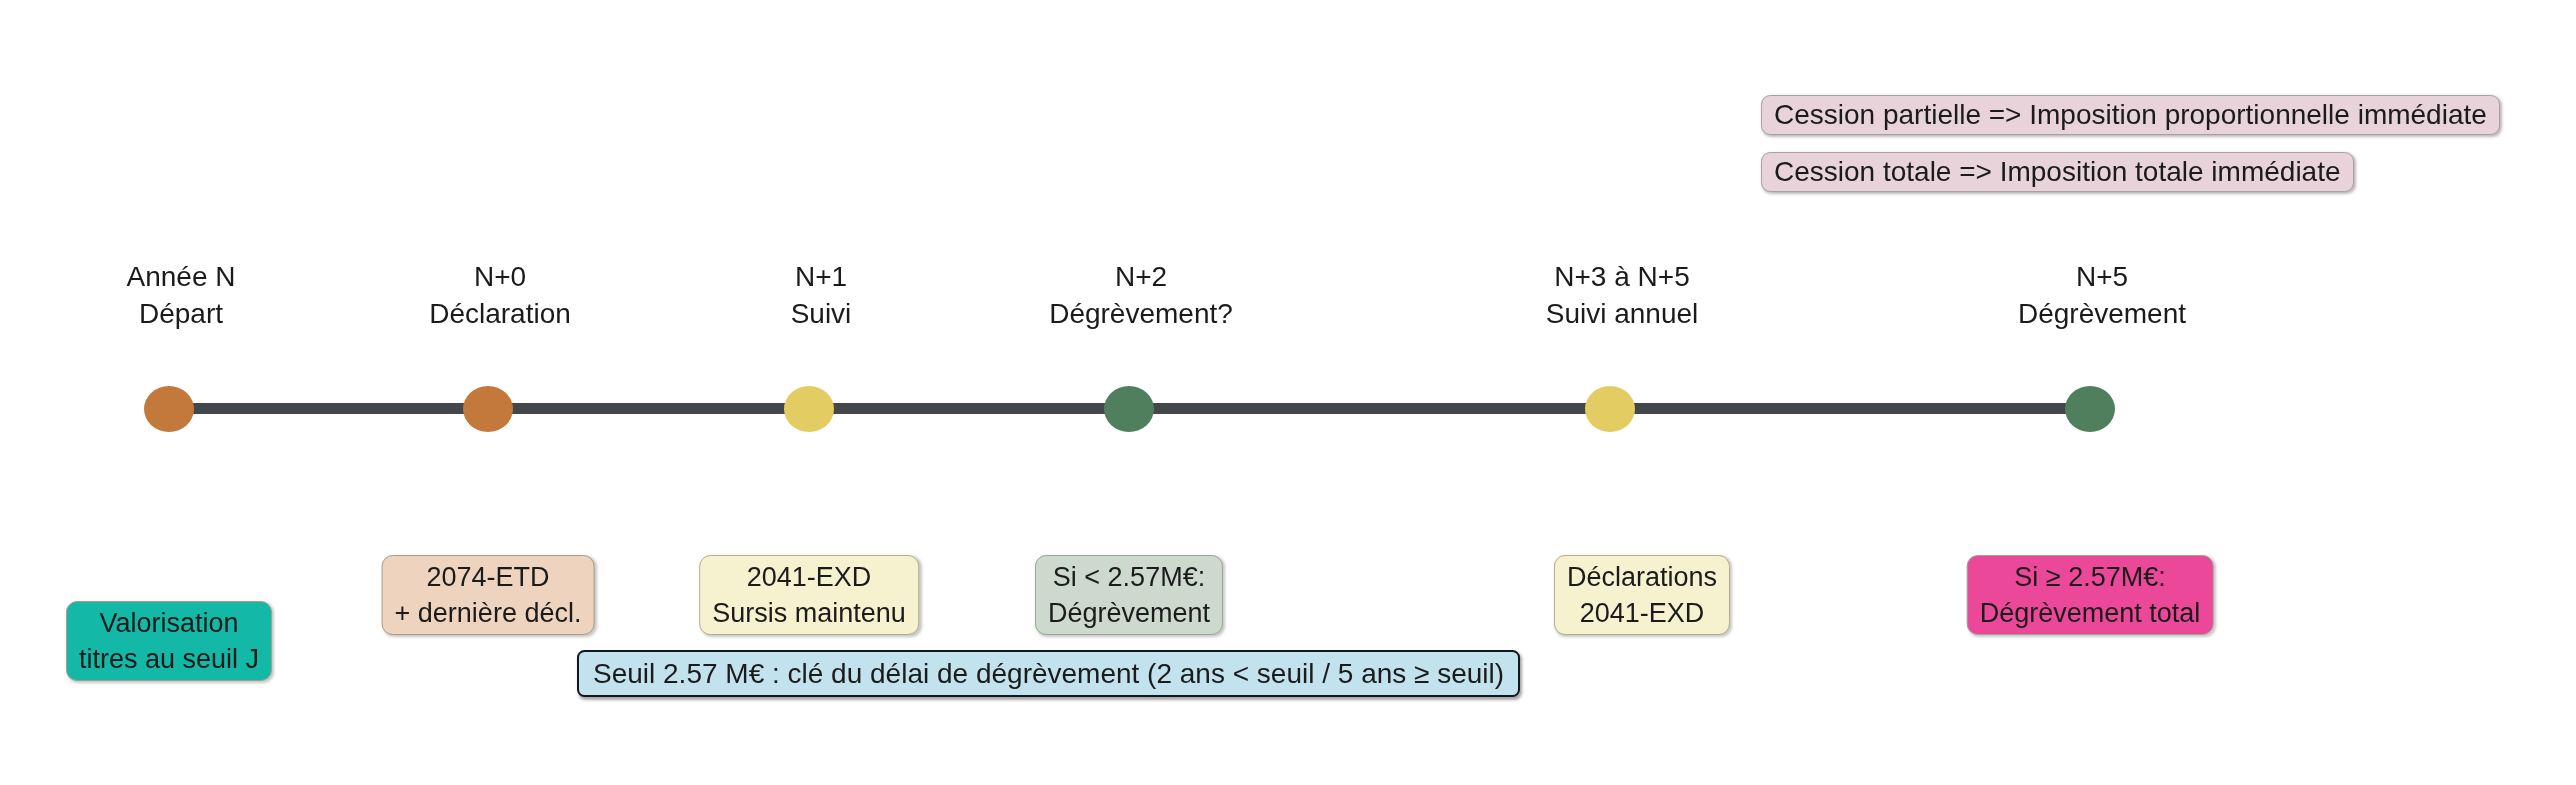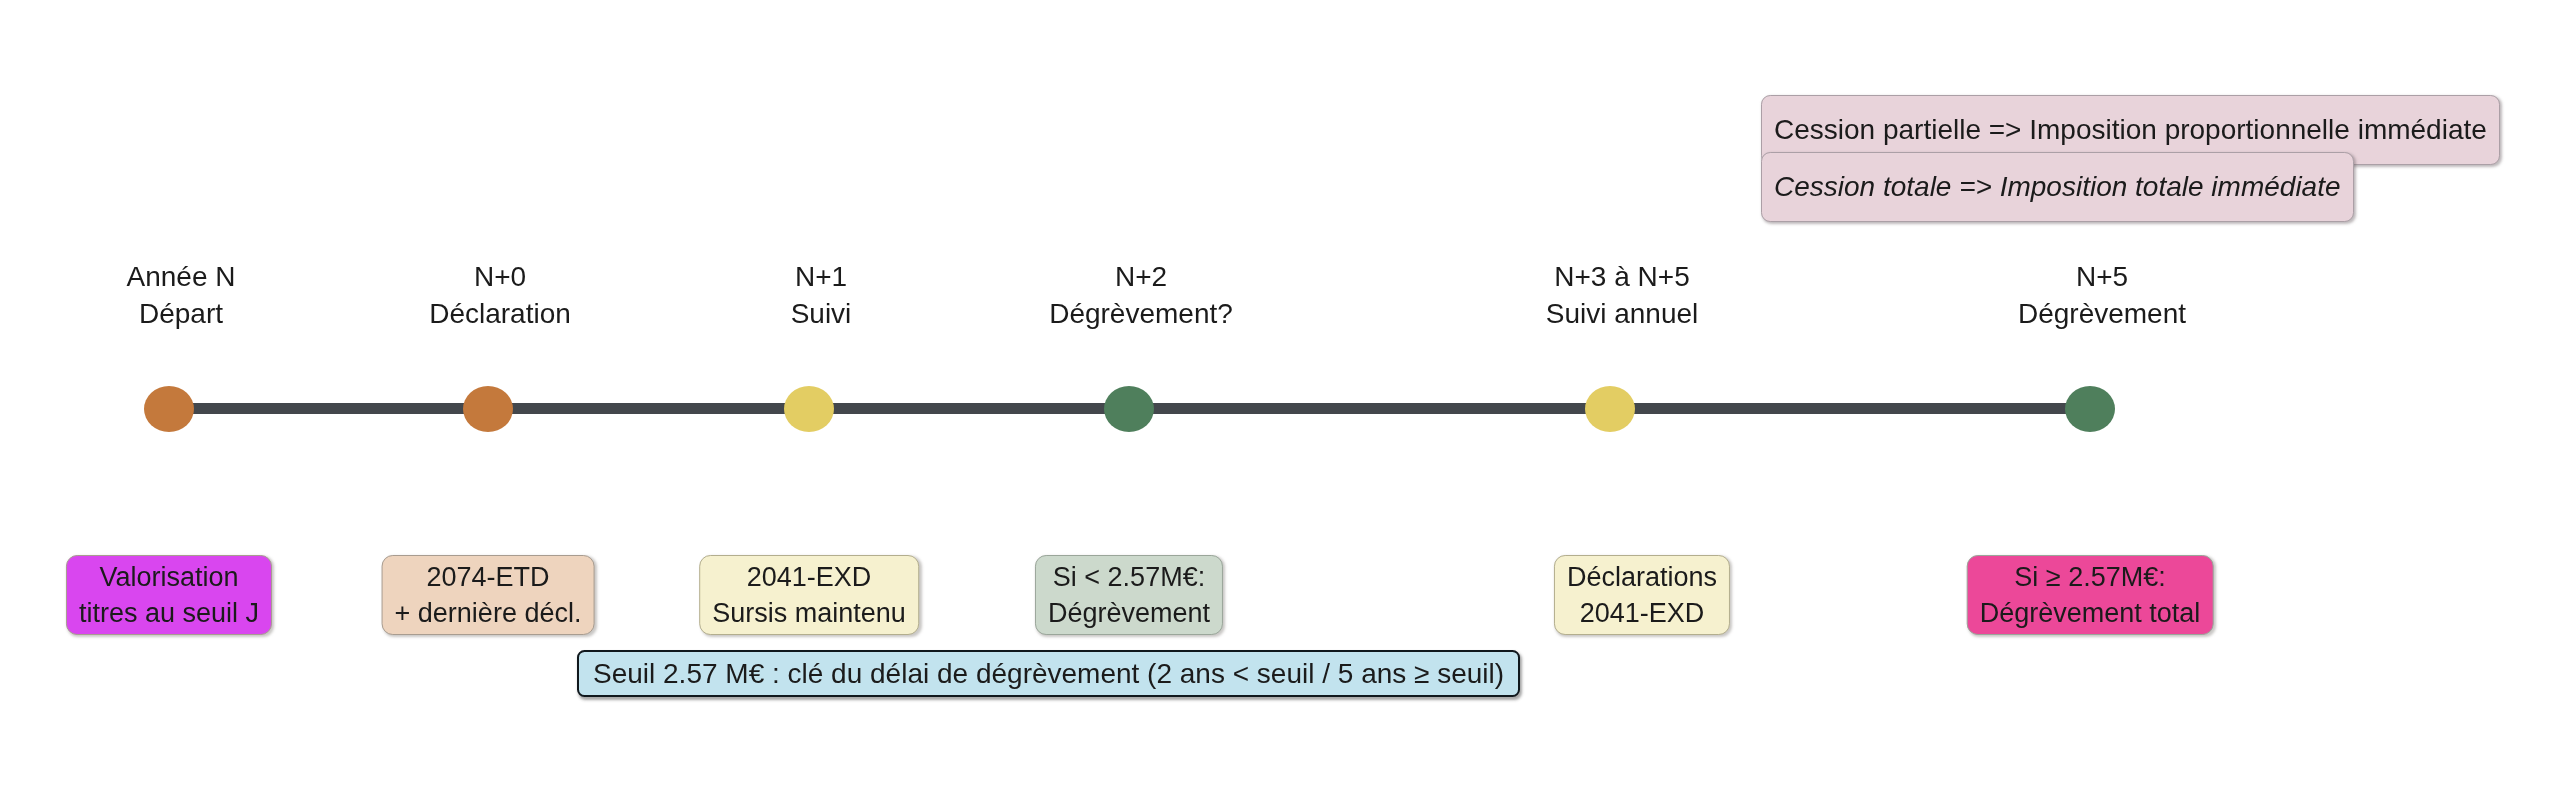--- a/index.html
+++ b/index.html
@@ -3,21 +3,21 @@
 <meta charset="utf-8">
 <style>
   * { margin:0; padding:0; box-sizing:border-box; }
   html,body { background:#ffffff; }
   .canvas {
     position:relative; width:2576px; height:785px; background:#ffffff;
     font-family:"Liberation Sans", sans-serif; color:#1b1b1b; overflow:hidden;
   }
   .note {
     position:absolute; font-size:28px; line-height:36px;
-    padding:16px 12px; border:1.9px solid #ab9fa6; border-radius:9.3px;
+    padding:1px 12px; border:1.9px solid #ab9fa6; border-radius:9.3px;
     white-space:nowrap; box-shadow:1.9px 1.9px 2.8px rgba(110,100,105,0.45);
   }
   .axis {
     position:absolute; left:168px; top:403px; width:1924px; height:11.2px;
     border-radius:5.6px;
   }
   .milestone { position:absolute; top:0; bottom:0; width:0; }
   .m-label {
     position:absolute; top:258px; left:12px; transform:translateX(-50%);
     text-align:center; font-size:28px; line-height:37px; white-space:nowrap;
@@ -38,31 +38,31 @@
     border:2.8px solid #10181d; border-radius:7.5px; white-space:nowrap;
     box-shadow:1.9px 2.8px 2.8px rgba(60,60,60,0.45);
   }
 </style>
 </head>
 <body>
 
 <div class="canvas">
 
   <div class="note" style="left: 1761px; top: 95px; background: rgb(232, 211, 218); border-color: rgb(171, 159, 166);">Cession partielle =&gt; Imposition proportionnelle immédiate</div>
-  <div class="note" style="left: 1761px; top: 152px; background: rgb(232, 211, 218); border-color: rgb(171, 159, 166); font-style: italic;">Cession totale =&gt; Imposition totale immédiate</div>
+  <div class="note" style="left: 1761px; top: 152px; background: rgb(232, 211, 218); border-color: rgb(171, 159, 166);">Cession totale =&gt; Imposition totale immédiate</div>
 
   <div class="axis" style="background: rgb(67, 71, 76);"></div>
 
   <div class="milestone" style="left:169px;">
     <div class="m-label">
       <div>Année N</div>
       <div>Départ</div>
     </div>
     <div class="dot" style="background: rgb(196, 121, 60);"></div>
-    <div class="m-card" style="background: #d946ef; border-color: rgb(168, 156, 144);">
+    <div class="m-card" style="background: #14b8a6; border-color: rgb(168, 156, 144); margin-top: 46px;">
       <div>Valorisation</div>
       <div>titres au seuil J</div>
     </div>
   </div>
 
   <div class="milestone" style="left:488px;">
     <div class="m-label">
       <div>N+0</div>
       <div>Déclaration</div>
     </div>

